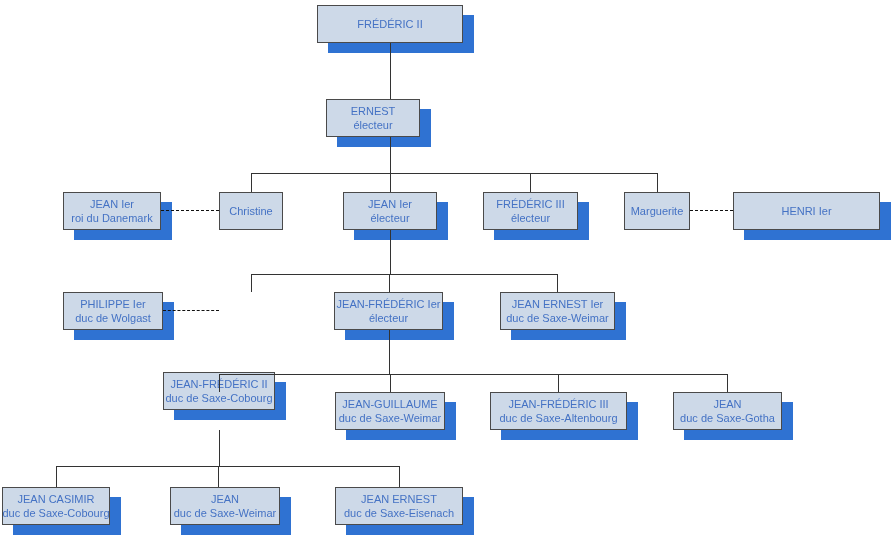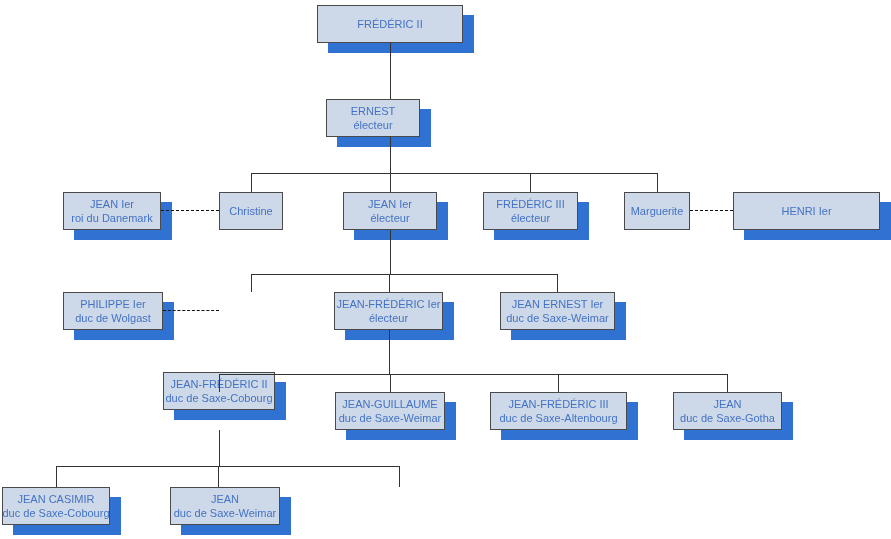--- a/index.html
+++ b/index.html
@@ -117,14 +117,18 @@
   </div>
 
   <div class="node" style="left:2px;top:487px;width:108px">
     <span class="nm">JEAN CASIMIR</span>
     <span class="sub">duc de Saxe-Cobourg</span>
   </div>
   <div class="node" style="left:170px;top:487px;width:110px">
     <span class="nm">JEAN</span>
     <span class="sub">duc de Saxe-Weimar</span>
   </div>
+  <div class="node" style="left:335px;top:487px;width:128px">
+    <span class="nm">JEAN ERNEST</span>
+    <span class="sub">duc de Saxe-Eisenach</span>
+  </div>
 
 </div>
 
 </body></html>

